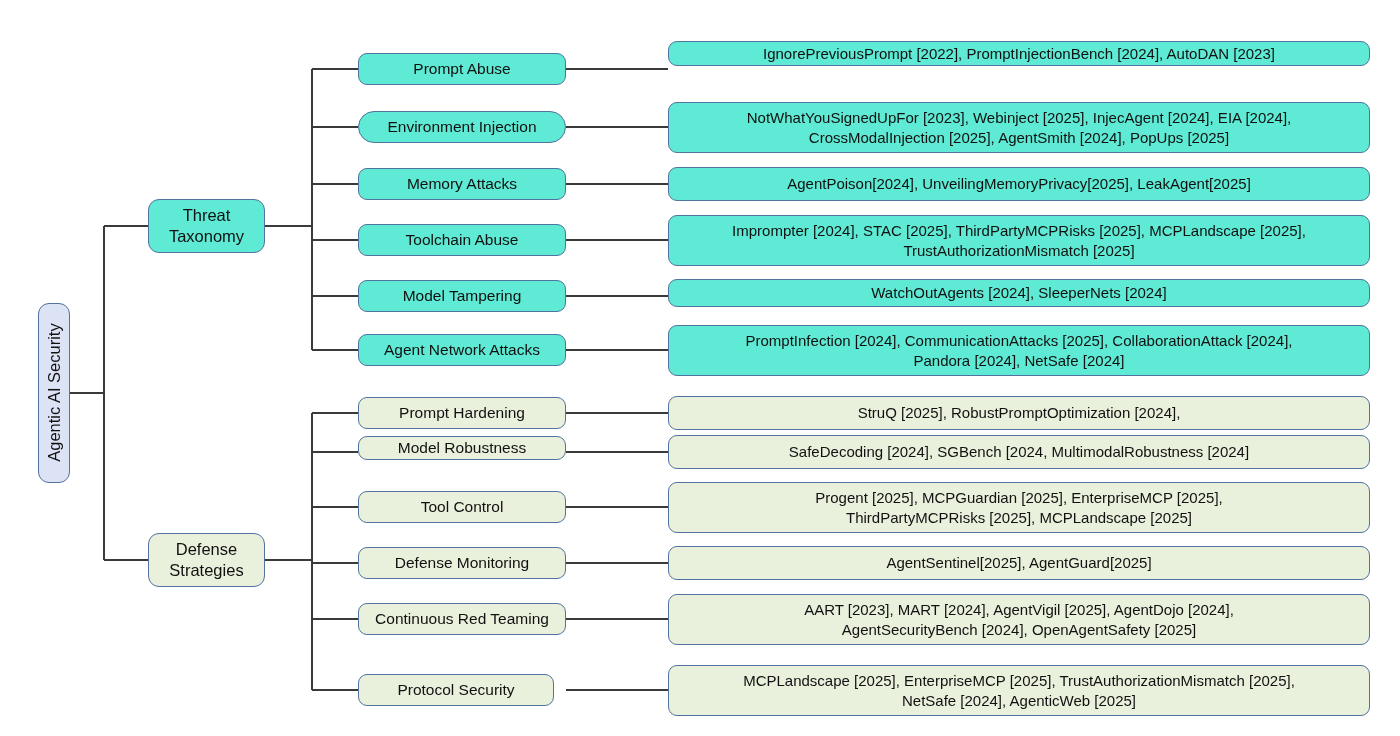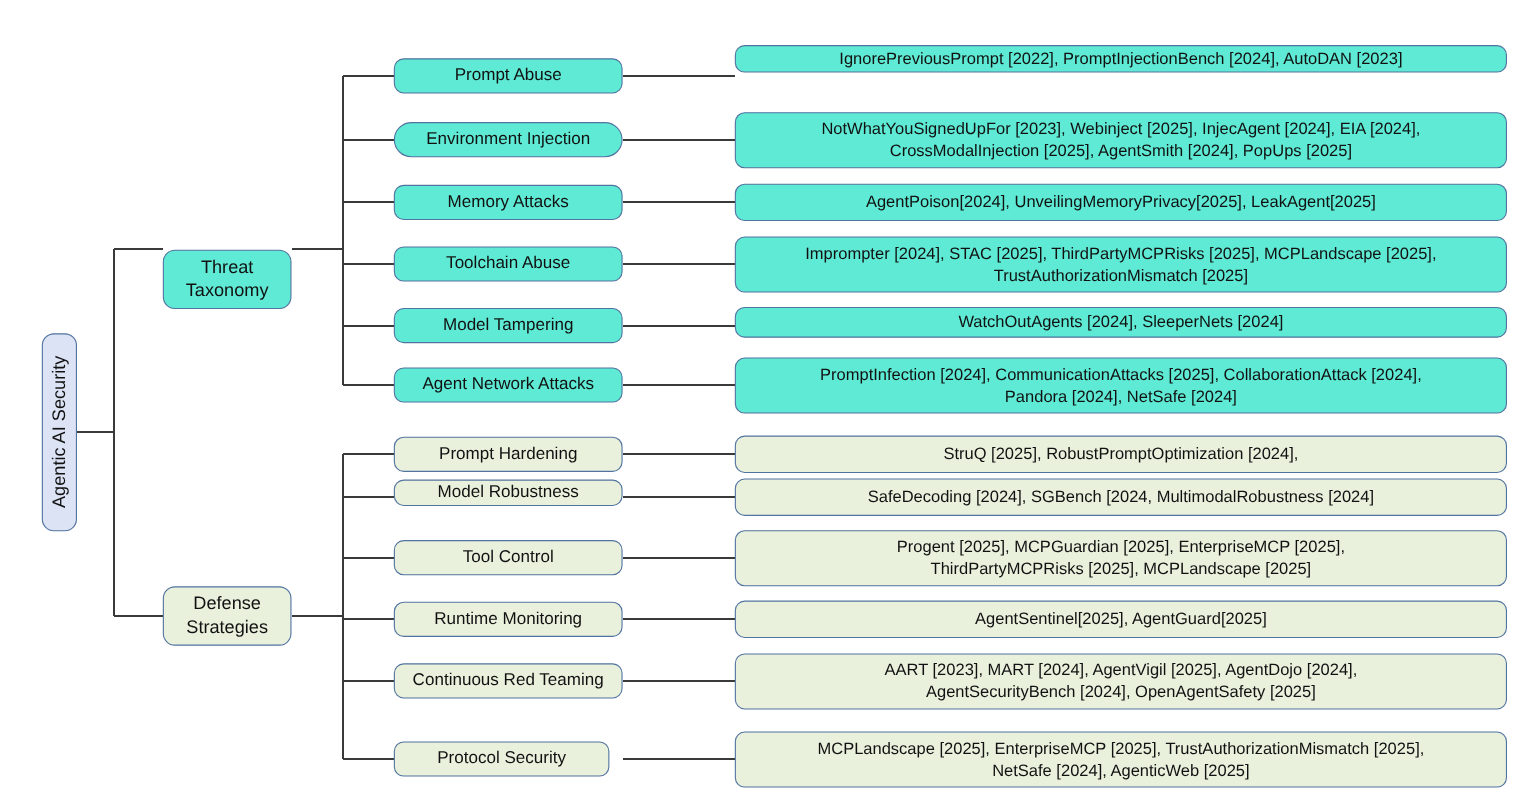--- a/index.html
+++ b/index.html
@@ -114,21 +114,21 @@
       <path d="M566,563 L668,563"></path>
       <path d="M566,619 L668,619"></path>
       <path d="M566,690 L668,690"></path>
     </g>
   </svg>
 
   <div class="node node-root" style="left:38px; top:303px; width:32px; height:180px;">
     <span class="rot">Agentic AI Security</span>
   </div>
 
-  <div class="node node-l2 node-threat" style="left:148px; top:199px; width:117px; height:54px;margin-top:28px;">
+  <div class="node node-l2 node-threat" style="left:148px; top:199px; width:117px; height:54px;">
     <span>Threat Taxonomy</span>
   </div>
 
   <div class="node node-l2 node-defense" style="left:148px; top:533px; width:117px; height:54px;">
     <span>Defense Strategies</span>
   </div>
 
   <div class="node node-cat node-threat" style="left:358px; top:53px; width:208px; height:32px;">
     <span>Prompt Abuse</span>
   </div>
@@ -151,21 +151,21 @@
   <div class="node node-cat node-defense" style="left:358px; top:397px; width:208px; height:32px;">
     <span>Prompt Hardening</span>
   </div>
   <div class="node node-cat node-defense" style="left:358px; top:436px; width:208px; height:24px;">
     <span>Model Robustness</span>
   </div>
   <div class="node node-cat node-defense" style="left:358px; top:491px; width:208px; height:32px;">
     <span>Tool Control</span>
   </div>
   <div class="node node-cat node-defense" style="left:358px; top:547px; width:208px; height:32px;">
-    <span>Runtime Monitoring</span>
+    <span>Defense Monitoring</span>
   </div>
   <div class="node node-cat node-defense" style="left:358px; top:603px; width:208px; height:32px;">
     <span>Continuous Red Teaming</span>
   </div>
   <div class="node node-cat node-defense" style="left:358px; top:674px; width:196px; height:32px;">
     <span>Protocol Security</span>
   </div>
 
   <div class="node node-items node-threat" style="left:668px; top:41px; width:702px; height:25px;">
     <div>

